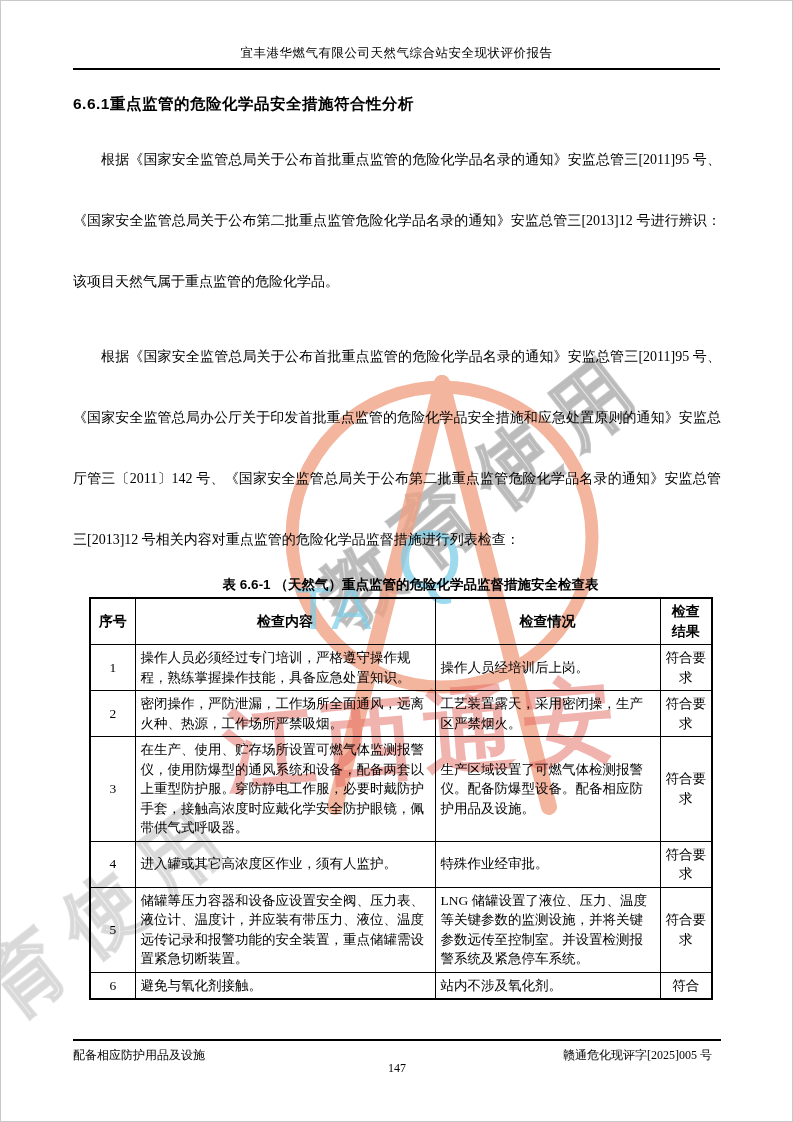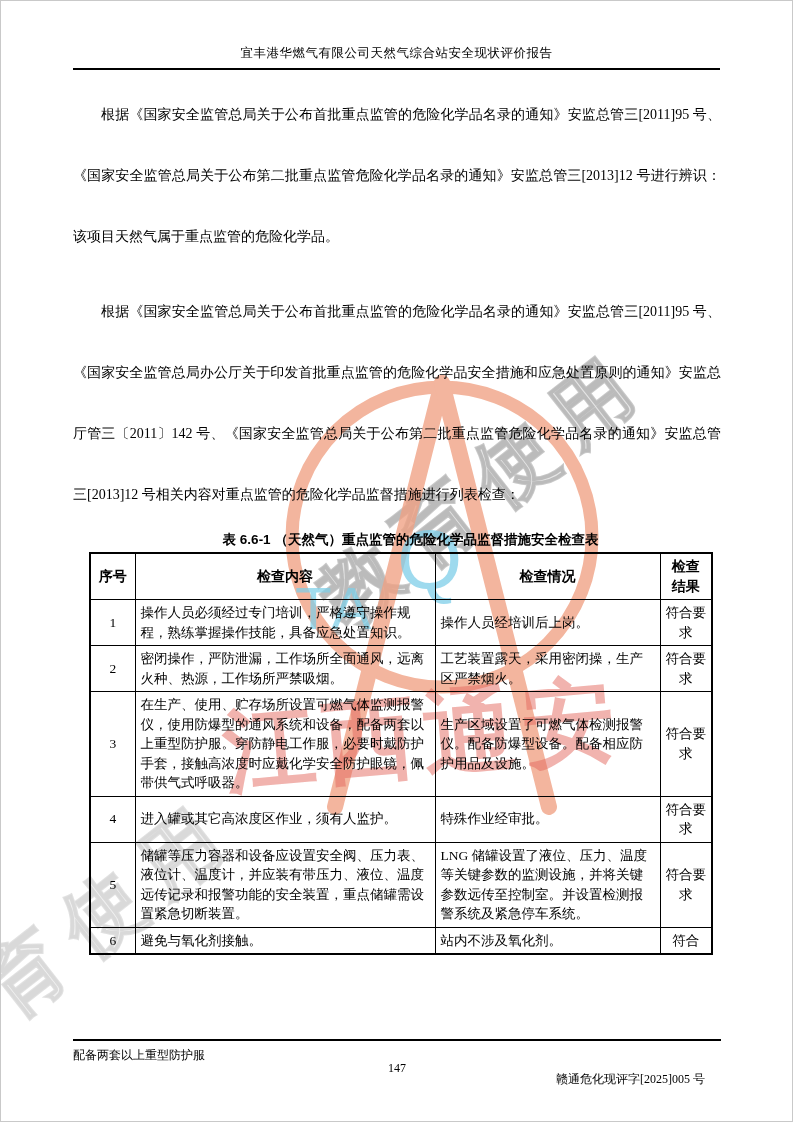--- a/index.html
+++ b/index.html
@@ -78,21 +78,21 @@
   td.c-content, td.c-sit { text-align:left; }
   
   .footer {
     position:absolute; left:0; right:0; bottom:58px; z-index:1;
     font-size:12px;
   }
   .footer-rule { border-top:2px solid #000; margin:0 71px 4px 72px; }
   .footer-row { position:relative; height:18px; margin:0 71px 0 72px; }
   .footer-left { position:absolute; left:0; top:2px; }
   .footer-page { position:absolute; left:0; right:0; top:16px; text-align:center; }
-  .footer-right { position:absolute; right:16px; top:2px;margin-top:24px; }
+  .footer-right { position:absolute; right:9px; top:2px; }
 </style>
 </head>
 <body>
 
 <div class="page">
 
   <div class="wm">
     <span class="wm-gray g1">教育使用</span>
     <span class="wm-gray g2">教育使用</span>
     <svg class="wm-stamp" width="334" height="470" viewBox="0 0 334 470">
@@ -102,20 +102,21 @@
     </svg>
     <span class="wm-q">Q</span>
     <span class="wm-ta">TA</span>
     <span class="wm-red">江西通安</span>
   </div>
 
   <div class="content">
     <div class="doc-header">宜丰港华燃气有限公司天然气综合站安全现状评价报告</div>
     <div class="doc-header-rule"></div>
 
+    <h2 class="sub">6.6.1重点监管的危险化学品安全措施符合性分析</h2>
 
     <p class="para">根据《国家安全监管总局关于公布首批重点监管的危险化学品名录的通知》安监总管三[2011]95 号、《国家安全监管总局关于公布第二批重点监管危险化学品名录的通知》安监总管三[2013]12 号进行辨识：该项目天然气属于重点监管的危险化学品。</p>
     <p class="para">根据《国家安全监管总局关于公布首批重点监管的危险化学品名录的通知》安监总管三[2011]95 号、《国家安全监管总局办公厅关于印发首批重点监管的危险化学品安全措施和应急处置原则的通知》安监总厅管三〔2011〕142 号、《国家安全监管总局关于公布第二批重点监管危险化学品名录的通知》安监总管三[2013]12 号相关内容对重点监管的危险化学品监督措施进行列表检查：</p>
 
     <div class="tbl-caption">表 6.6-1 （天然气）重点监管的危险化学品监督措施安全检查表</div>
 
     <table class="check">
       <colgroup>
         <col class="c-no">
           <col class="c-content">
@@ -168,18 +169,18 @@
           <td class="c-res">符合</td>
         </tr>
       </tbody>
     </table>
   </div>
 
   <div class="footer">
     <div class="footer-rule"></div>
     <div class="footer-row">
       <span class="footer-page">147</span>
-      <span class="footer-left">配备两套以上重型防护服</span>
+      <span class="footer-left">配备相应防护用品及设施</span>
       <span class="footer-right">赣通危化现评字[2025]005 号</span>
     </div>
   </div>
 
 </div>
 
 </body></html>

